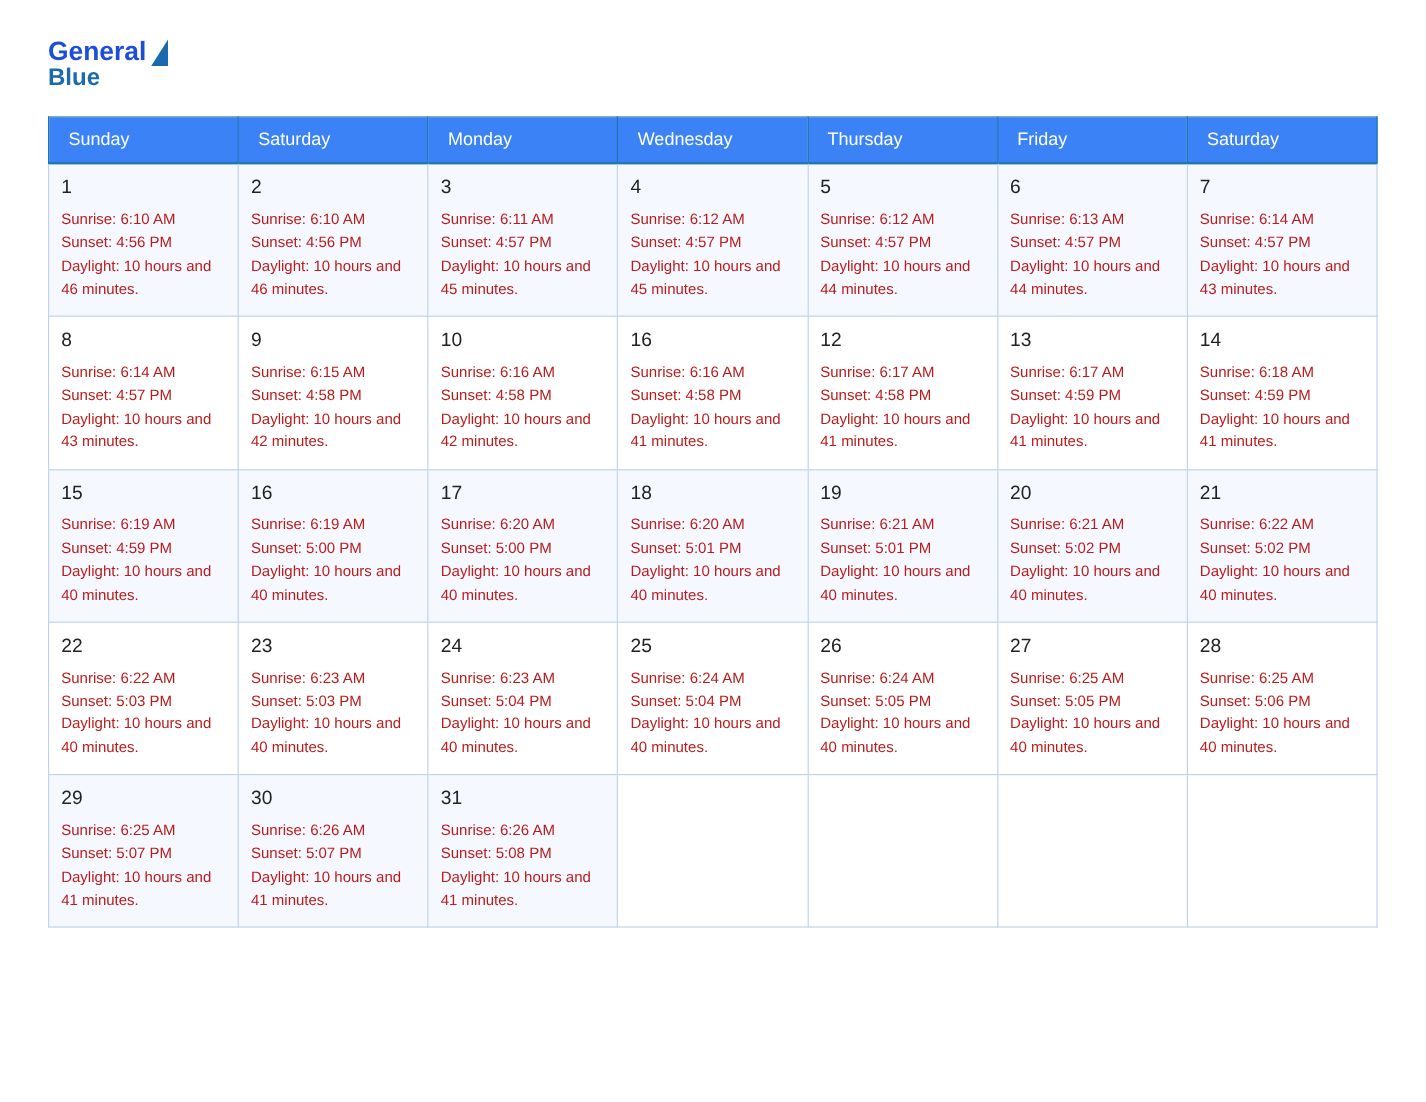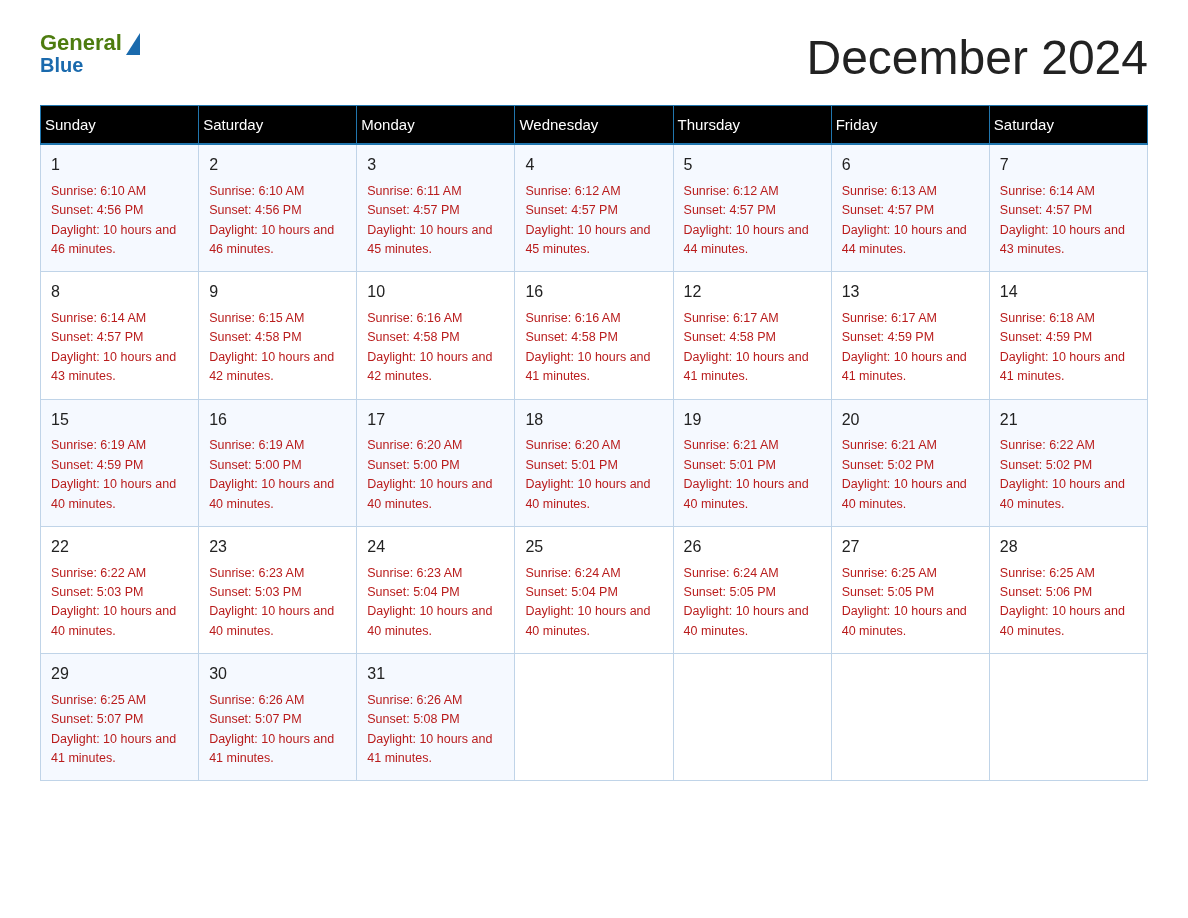--- a/index.html
+++ b/index.html
@@ -20,21 +20,21 @@
       flex-direction: column;
       align-items: flex-start;
     }
     .logo-top {
       display: flex;
       align-items: center;
     }
     .logo-general {
       font-size: 22px;
       font-weight: bold;
-      color: #4d7c0f;
+      color: #1d4ed8;
     }
     .logo-triangle {
       width: 0;
       height: 0;
       border-left: 14px solid transparent;
       border-right: 0px solid transparent;
       border-bottom: 22px solid #1a6aad;
       margin-left: 4px;
       margin-top: 2px;
     }
@@ -56,23 +56,23 @@
       font-size: 22px;
       color: #555;
       margin-top: 4px;
     }
     table {
       width: 100%;
       border-collapse: collapse;
       table-layout: fixed;
     }
     thead tr th {
-      background-color: #000000;
+      background-color: #3b82f6;
       color: #fff;
-      padding: 10px 4px;
+      padding: 10px 16px;
       font-size: 15px;
       font-weight: normal;
       text-align: left;
       border: 1px solid #2176ae;
     }
     tbody tr td {
       vertical-align: top;
       padding: 8px 10px 12px 10px;
       border: 1px solid #c0d4e8;
       font-size: 12.5px;
@@ -107,21 +107,20 @@
 
 <div class="header">
   <div class="logo">
     <div class="logo-top">
       <span class="logo-general">General</span>
       <div class="logo-triangle"></div>
     </div>
     <span class="logo-blue">Blue</span>
   </div>
   <div class="title-section">
-    <div class="month-title">December 2024</div>
   </div>
 </div>
 
 <table>
   <thead>
     <tr>
     <th>Sunday</th>
         <th>Saturday</th>
         <th>Monday</th>
         <th>Wednesday</th>

